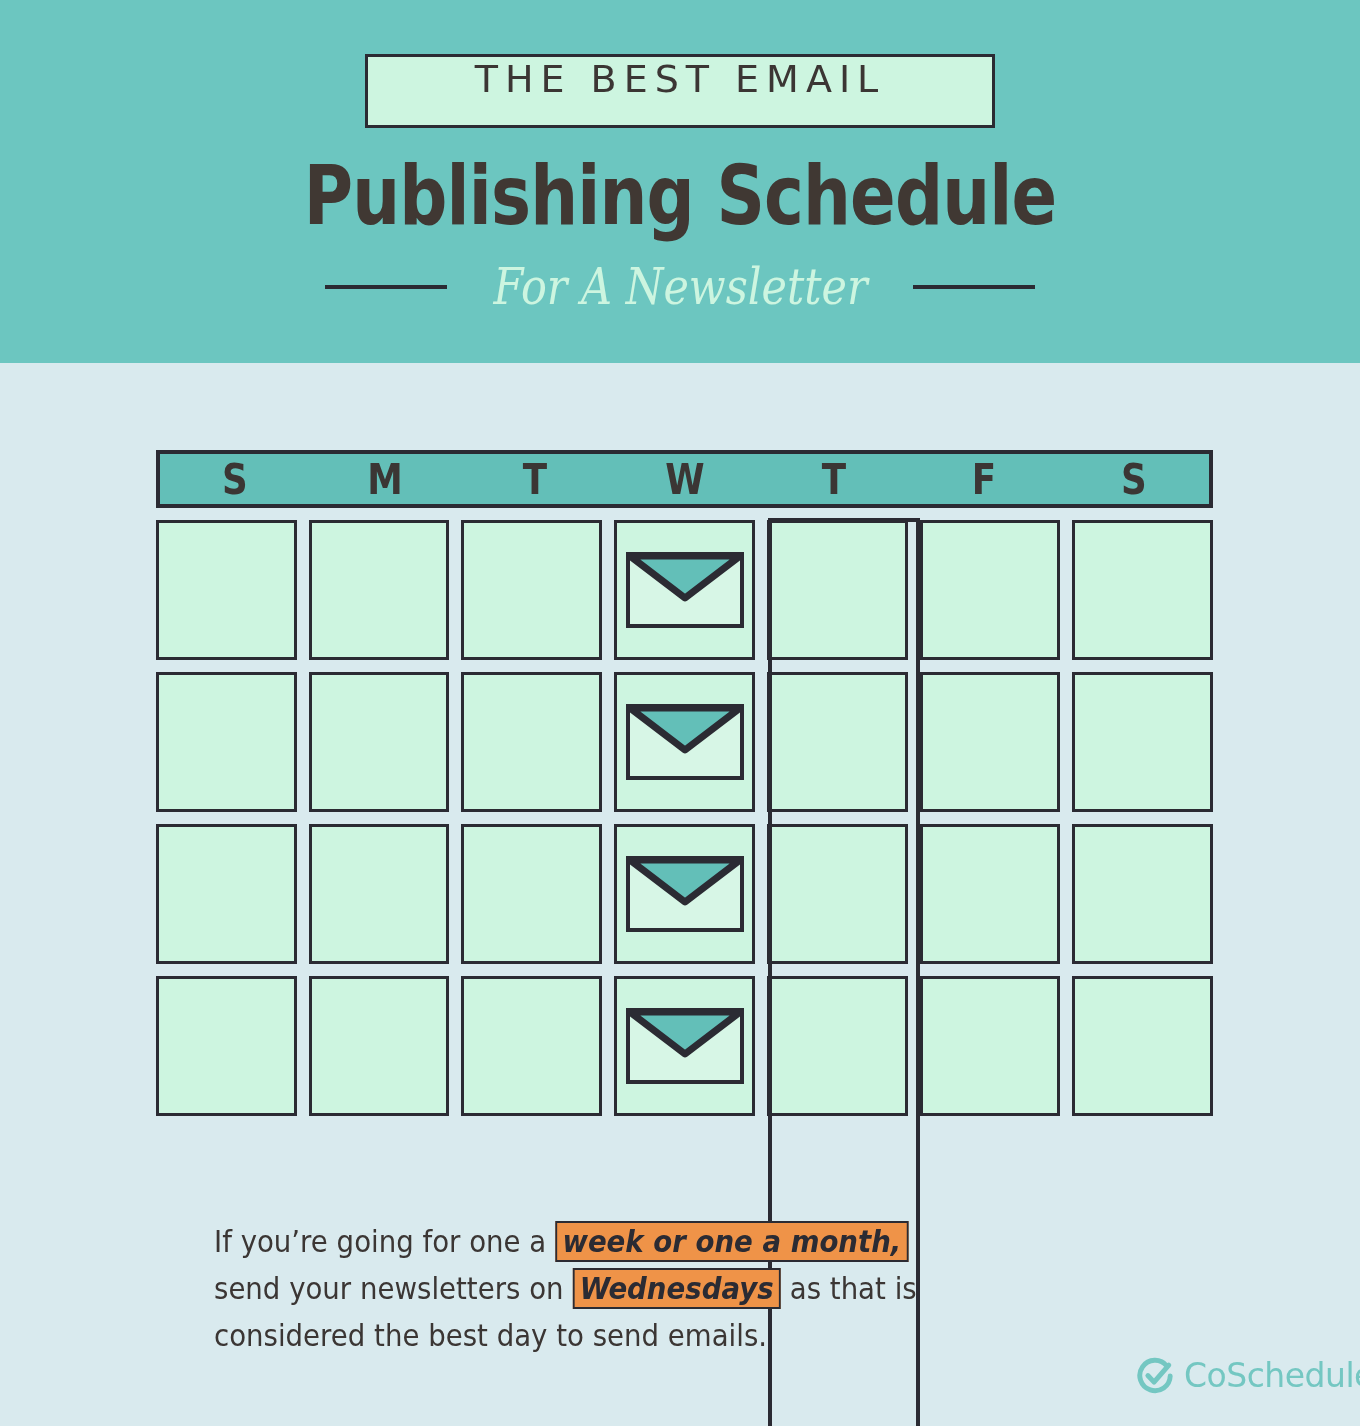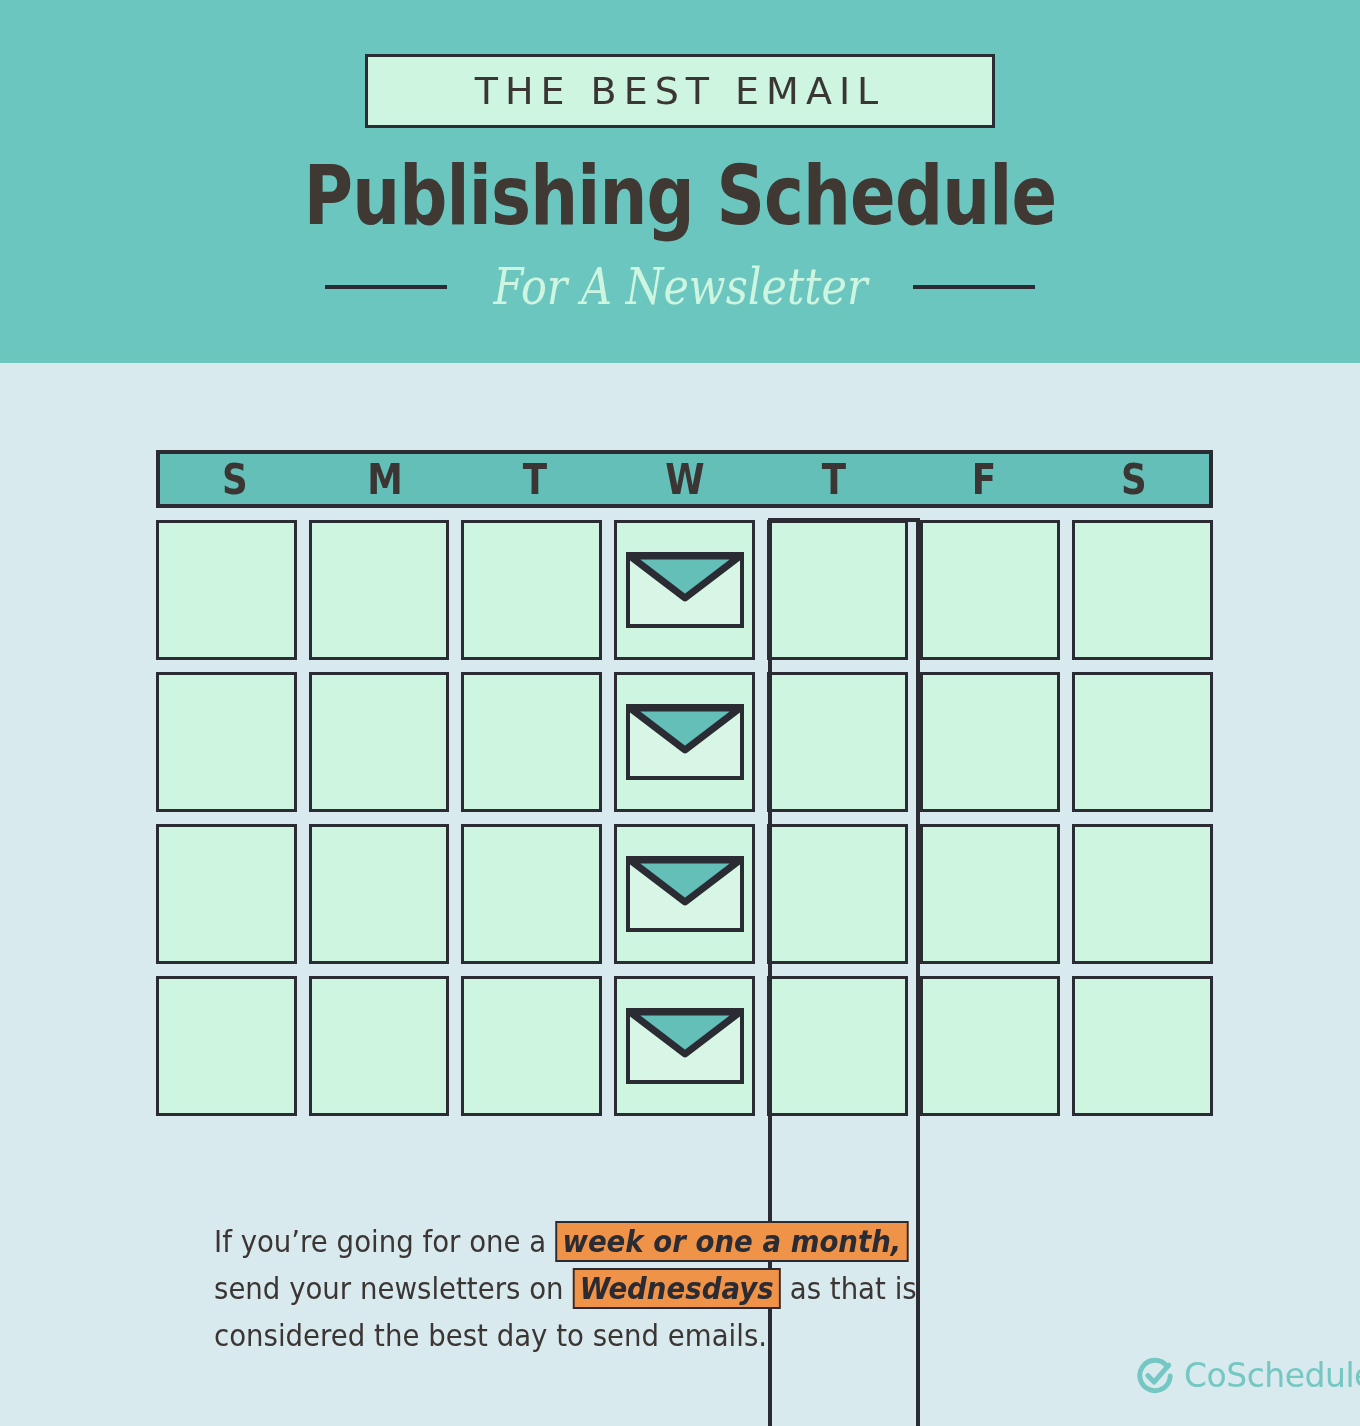--- a/index.html
+++ b/index.html
@@ -28,21 +28,20 @@
   .eyebrow-box {
     position: absolute;
     left: 365px;
     top: 54px;
     width: 630px;
     height: 74px;
     background: #cdf5e0;
     border: 3px solid #2b2b33;
     box-sizing: border-box;
     display: flex;
-    align-items: center;
     justify-content: center;
   }
   .eyebrow-text {
     font-family: "DejaVu Sans", sans-serif;
     font-size: 38px;
     letter-spacing: 7px;
     color: #3b3634;
     font-weight: 400;
     white-space: nowrap;
   }

